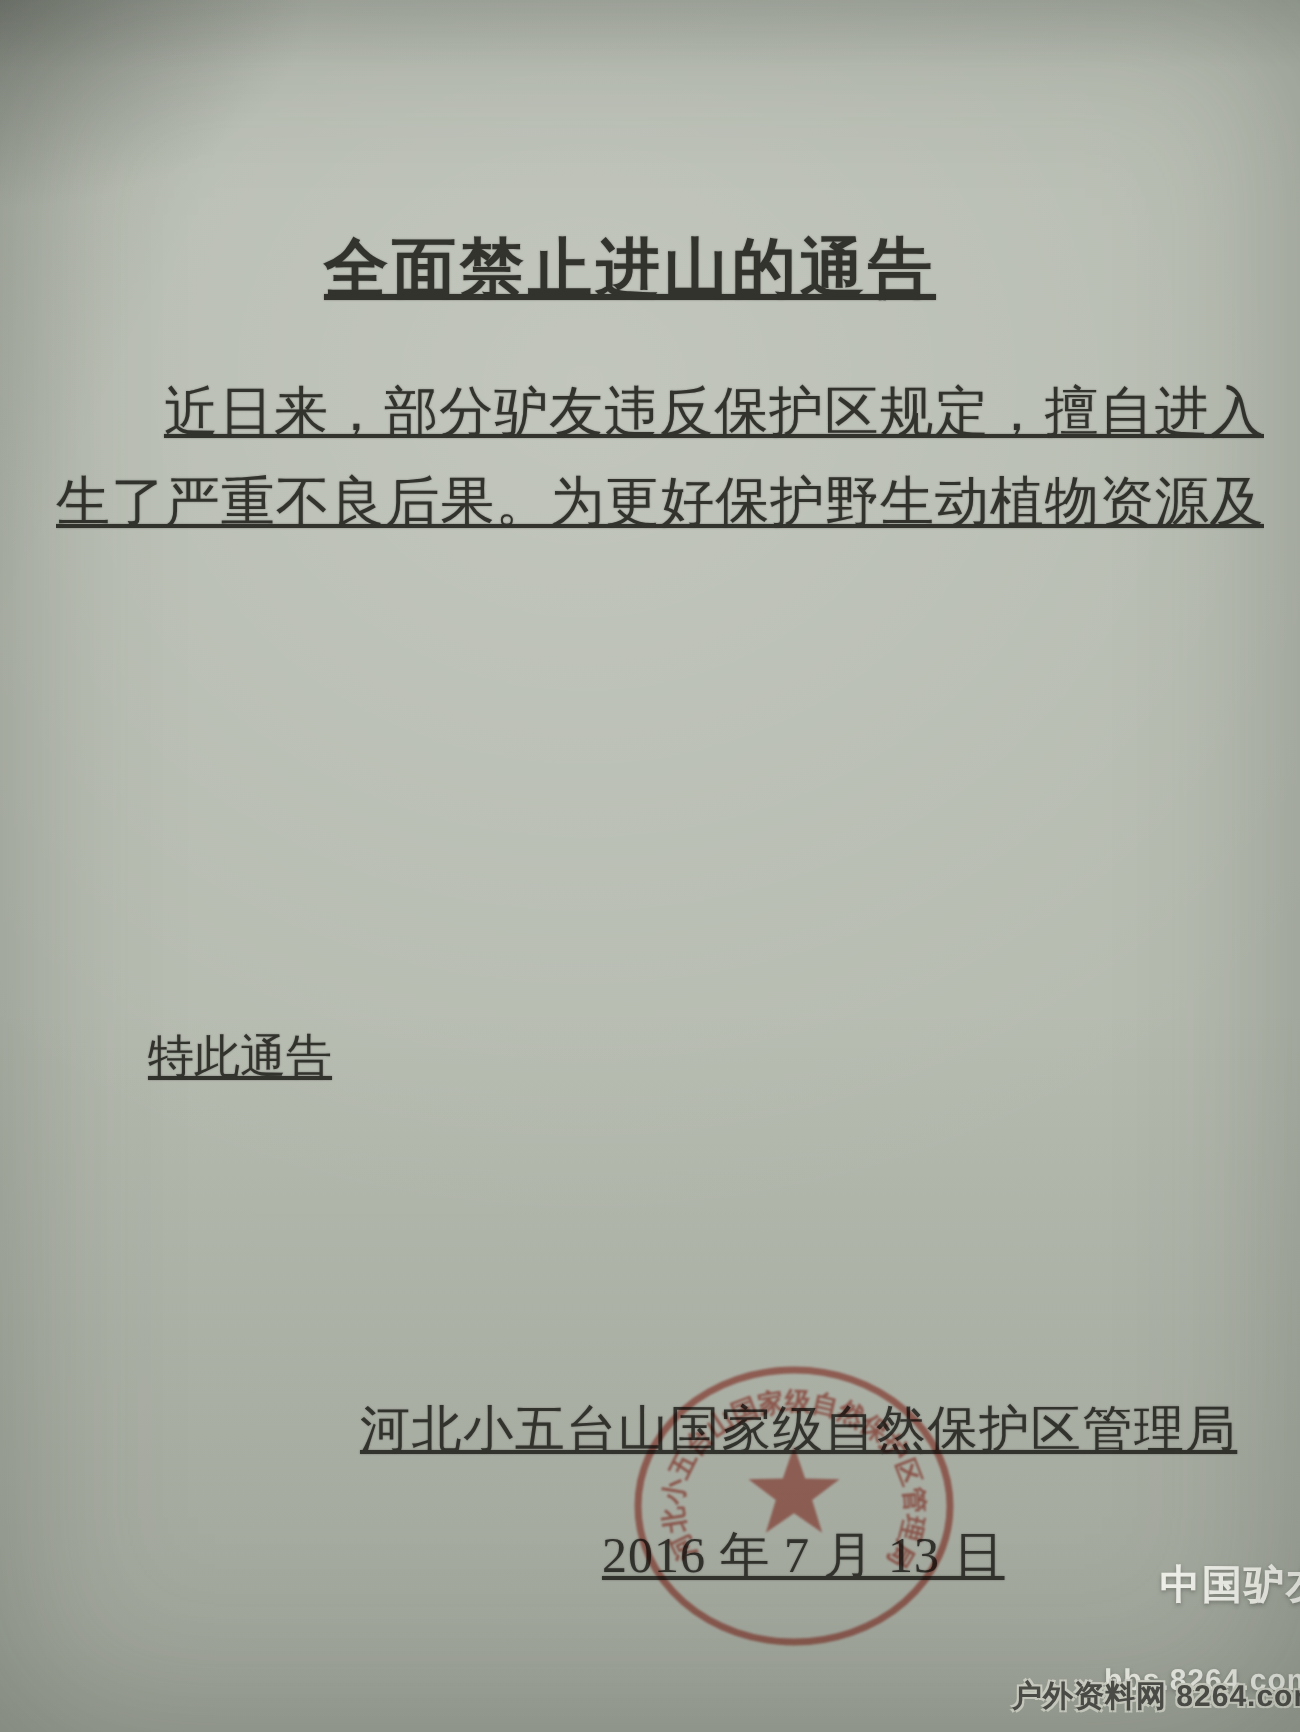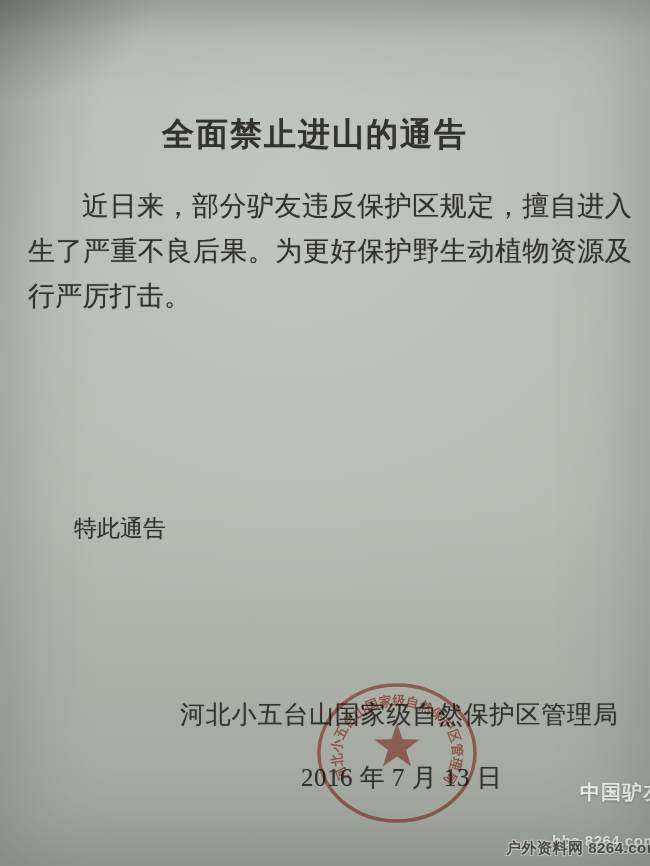--- a/index.html
+++ b/index.html
@@ -12,21 +12,21 @@
       radial-gradient(ellipse 120% 80% at 45% 22%, rgba(255,255,255,0.16), rgba(255,255,255,0) 62%),
       radial-gradient(ellipse 40% 20% at 0% 0%, rgba(30,34,28,0.28), rgba(30,34,28,0) 60%),
       linear-gradient(to bottom, rgba(25,30,24,0.10) 0%, rgba(25,30,24,0) 4%, rgba(25,30,24,0) 58%, rgba(25,30,24,0.14) 100%),
       linear-gradient(115deg, rgba(20,24,18,0.10) 0%, rgba(20,24,18,0) 14%),
       #b6bbb0;
   }
   .vignette{
     position:absolute;inset:0;pointer-events:none;
     box-shadow:inset 0 0 90px rgba(40,46,38,0.28);
   }
-  .ink{color:#33332e;text-shadow:0 0 1px rgba(51,51,46,0.45);}
+  .ink{color:#33332e;text-shadow:0 0 1px rgba(51,51,46,0.45);text-decoration:underline;}
   .title{
     position:absolute;left:0;top:92px;width:630px;
     text-align:center;font-size:32px;font-weight:bold;
     letter-spacing:2px;
   }
   .bodytext{
     position:absolute;left:28px;top:184px;width:604px;
     font-size:27px;line-height:45px;letter-spacing:0.2px;
   }
   .bline{height:45px;overflow:hidden;}
@@ -71,21 +71,20 @@
 </head>
 <body>
 
 <div class="photo">
 
   <h1 class="title ink">全面禁止进山的通告</h1>
 
   <div class="bodytext ink">
     <div class="bline jl indent">近日来，部分驴友违反保护区规定，擅自进入核心区，</div>
     <div class="bline jl">生了严重不良后果。为更好保护野生动植物资源及其栖息地，</div>
-    <div class="bline">行严厉打击。</div>
   </div>
 
   <div class="closing ink">特此通告</div>
 
   <div class="signature ink">河北小五台山国家级自然保护区管理局</div>
 
   <div class="dateline ink">2016 年 7 月 13 日</div>
 
   <svg class="stamp" viewBox="0 0 170 150" aria-hidden="true">
     <ellipse cx="85" cy="75" rx="78" ry="68" fill="none" stroke="#bf4a3e" stroke-width="3.5" stroke-opacity="0.75"></ellipse>

